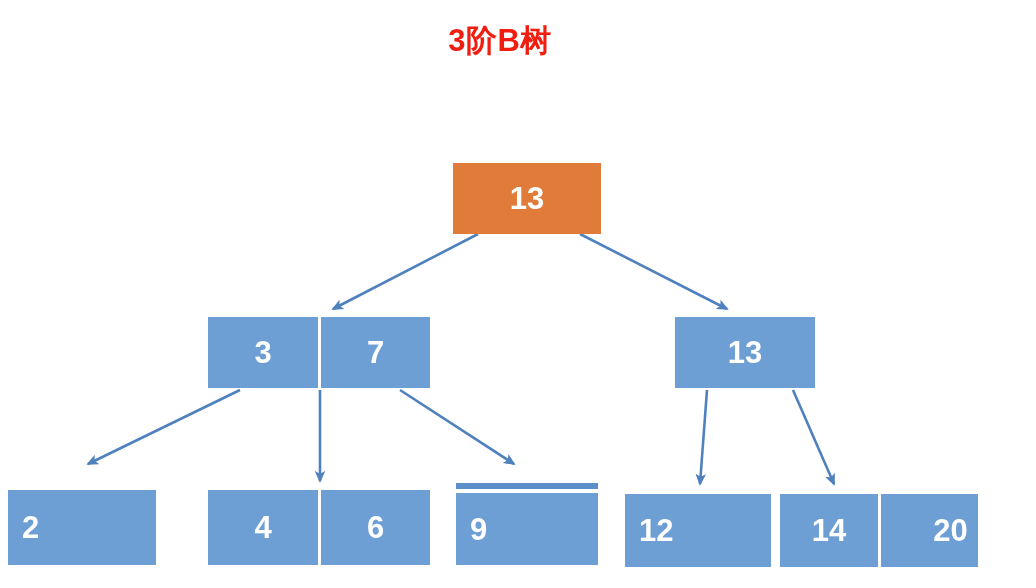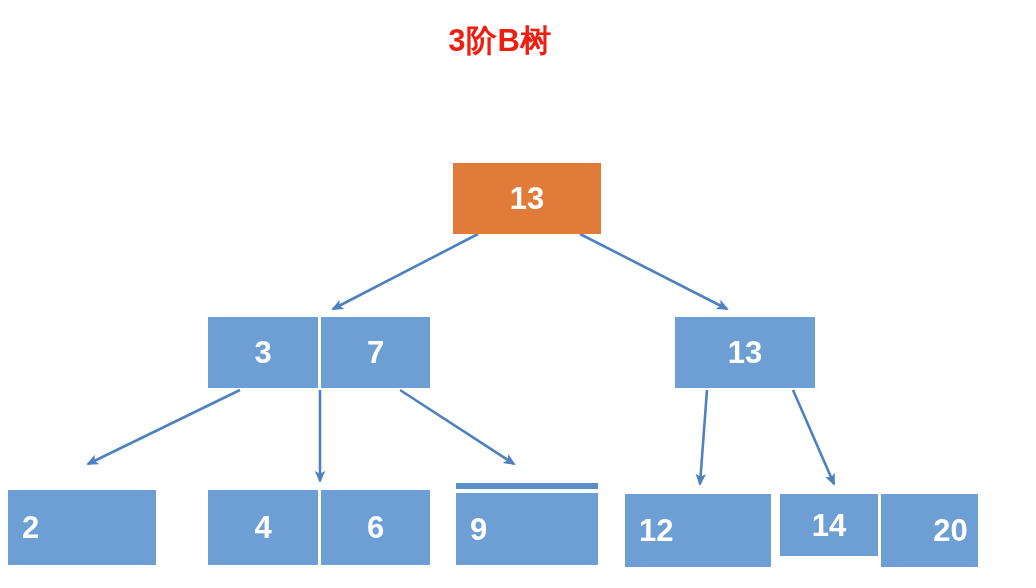--- a/index.html
+++ b/index.html
@@ -123,17 +123,17 @@
   <div class="overbar" style="left:456px; top:483px; width:142px; height:6px;"></div>
   <div class="node" style="left:456px; top:493px; width:142px; height:72px;">
     <div class="cell c-left" style="width:142px; height:72px;">9</div>
   </div>
 
   <div class="node" style="left:625px; top:494px; width:146px; height:90px;">
     <div class="cell c-left" style="width:146px; height:73px;">12</div>
   </div>
 
   <div class="node" style="left:780px; top:494px; width:198px; height:73px;">
-    <div class="cell c-center" style="width:98px; height:62px;">14</div>
+    <div class="cell c-center" style="width:98px; height:73px;">14</div>
     <div class="cell c-center" style="width:100px; height:73px;padding-left:42px;">20</div>
   </div>
 
 </div>
 
 </body></html>

